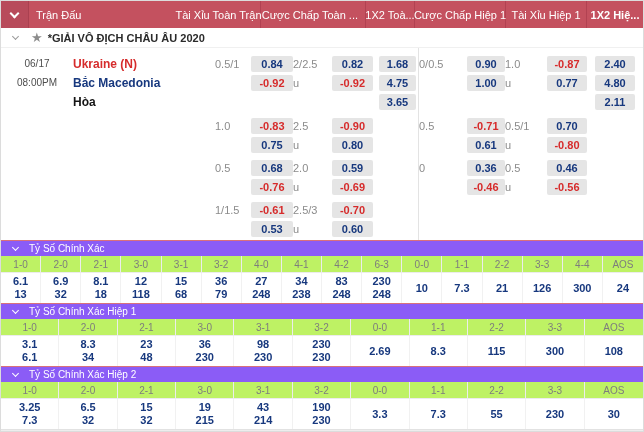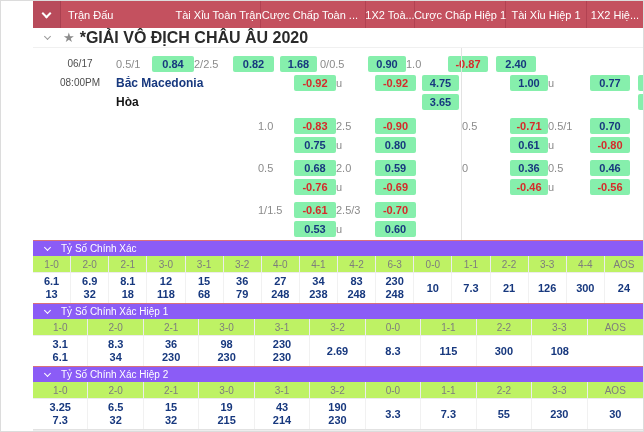--- a/index.html
+++ b/index.html
@@ -1,55 +1,55 @@
 <!DOCTYPE html>
 <html><head>
 <meta charset="utf-8">
 <style>
   * { box-sizing: border-box; margin: 0; padding: 0; }
   body { margin:0; background:#e9e9e9; font-family:"Liberation Sans", sans-serif; }
-  .app { width:644px; height:432px; background:#fff; overflow:hidden; border:1px solid #dcdcdc; position:relative;padding-left:32px; }
+  .app { width:644px; height:432px; background:#fff; overflow:hidden; border:1px solid #dcdcdc; position:relative; }
 
   
   .top-header { height:27px; display:flex; background:#c4515f; color:#fff; font-size:11px; }
   .th-chev { width:28px; flex:none; background:#b84b5b; border-right:1px solid #aa4050;
              display:flex; align-items:center; justify-content:center; cursor:pointer; }
   .th-cell { display:flex; align-items:center; padding:0 7px; border-right:1px solid #b24252; white-space:nowrap; }
   .w-match  { width:150px; border-right:none; }
   .w-fthcp  { width:105px; justify-content:flex-end; }
   .w-ftou   { width:84px;  justify-content:center; }
   .w-ftx2   { width:49px;  justify-content:center; padding:0 4px; }
   .w-h1hcp  { width:91px;  justify-content:center; }
   .w-h1ou   { width:81px;  justify-content:center; }
-  .w-h1x2   { width:56px;  justify-content:center; border-right:none; }
+  .w-h1x2   { width:56px;  justify-content:center; border-right:none;font-weight:bold; }
 
   .chev { width:7px; height:7px; border-right:2px solid #fff; border-bottom:2px solid #fff;
           transform:rotate(45deg); margin-top:-3px; }
   .chev.gray { border-color:#9a9a9a; }
   .chev.small { width:5px; height:5px; border-width:1.5px; }
 
   
   .league-row { height:20px; display:flex; align-items:center; background:#fff; border-bottom:1px solid #f0f0f0; }
   .lr-chev { width:28px; flex:none; display:flex; align-items:center; justify-content:center; cursor:pointer; }
   .star { color:#8c8c8c; font-size:13px; margin:0 5px 0 2px; line-height:1; cursor:pointer; }
-  .league-name { font-weight:bold; color:#2a2a2a; font-size:16px; }
+  .league-name { font-weight:bold; color:#2a2a2a; font-size:11px; }
 
   
-  .match-block { position:relative; height:192px; padding-top:6px; background:#fff;margin-left:11px; }
+  .match-block { position:relative; height:192px; padding-top:6px; background:#fff; }
   .vdiv { position:absolute; left:417px; top:0; bottom:0; width:1px; background:#e3e3e3; }
   .odds-row { margin-bottom:4px; }
   .odds-row.row0 { margin-bottom:5px; }
   .oline { display:flex; align-items:center; height:19px; }
   .c-date { width:72px; flex:none; text-align:center; color:#4d4d4d; font-size:10px; }
   .c-team { width:142px; flex:none; font-weight:bold; font-size:12px; overflow:hidden; white-space:nowrap; }
   .t-home { color:#d62b2b; } .t-away { color:#17387e; } .t-draw { color:#141414; }
   .c-line { color:#8b8b8b; font-size:11px; text-align:left; flex:none; }
   .w28{width:28px} .w31{width:31px} .w34{width:34px} .w40l{width:40px}
   .g8{width:8px;flex:none} .g6{width:6px;flex:none} .g3{width:3px;flex:none}
-  .c-box { height:16px; line-height:16px; text-align:center; background:#86efac; border-radius:2px;
+  .c-box { height:16px; line-height:16px; text-align:center; background:#e5e5e5; border-radius:2px;
            font-weight:bold; font-size:11px; color:#17387e; flex:none; cursor:pointer; }
   .c-box.neg { color:#d62b2b; }
   .c-box.empty { background:transparent; cursor:default; }
   .w42{width:42px} .w41{width:41px} .w37{width:37px} .w38{width:38px} .w40{width:40px}
 
   
   .score-bar { height:16px; background:#8b5cf6; display:flex; align-items:center; color:#fff;
                font-size:10px; cursor:pointer; border-top:1px solid #d9707c; }
   .bar-chev { width:28px; flex:none; display:flex; align-items:center; justify-content:center; }
   .score-head { display:grid; height:17px; background:#bef264; border-bottom:1px solid #ececec; }
@@ -89,20 +89,21 @@
     <span class="star">★</span>
     <span class="league-name">*GIẢI VÔ ĐỊCH CHÂU ÂU 2020</span>
   </div>
 
   <div class="match-block">
     <div class="vdiv"></div>
     <div id="odds-rows">
         <div class="odds-row row0">
           <div class="oline">
             <div class="c-date">06/17</div>
+            <div class="c-team t-home">Ukraine (N)</div>
             <div class="c-line w28">0.5/1</div>
             <div class="g8"></div>
             <div class="c-box w42">0.84</div>
             <div class="c-line w31">2/2.5</div>
             <div class="g8"></div>
             <div class="c-box w41">0.82</div>
             <div class="g6"></div>
             <div class="c-box w37">1.68</div>
             <div class="g3"></div>
             <div class="c-line w40l">0/0.5</div>
@@ -402,20 +403,24 @@
     <div class="score-vals" style="grid-template-columns: repeat(11, 1fr);">
         <div class="sv-cell">
           <div class="sv-val">3.1</div>
           <div class="sv-val">6.1</div>
         </div>
         <div class="sv-cell">
           <div class="sv-val">8.3</div>
           <div class="sv-val">34</div>
         </div>
         <div class="sv-cell">
+          <div class="sv-val">23</div>
+          <div class="sv-val">48</div>
+        </div>
+        <div class="sv-cell">
           <div class="sv-val">36</div>
           <div class="sv-val">230</div>
         </div>
         <div class="sv-cell">
           <div class="sv-val">98</div>
           <div class="sv-val">230</div>
         </div>
         <div class="sv-cell">
           <div class="sv-val">230</div>
           <div class="sv-val">230</div>

